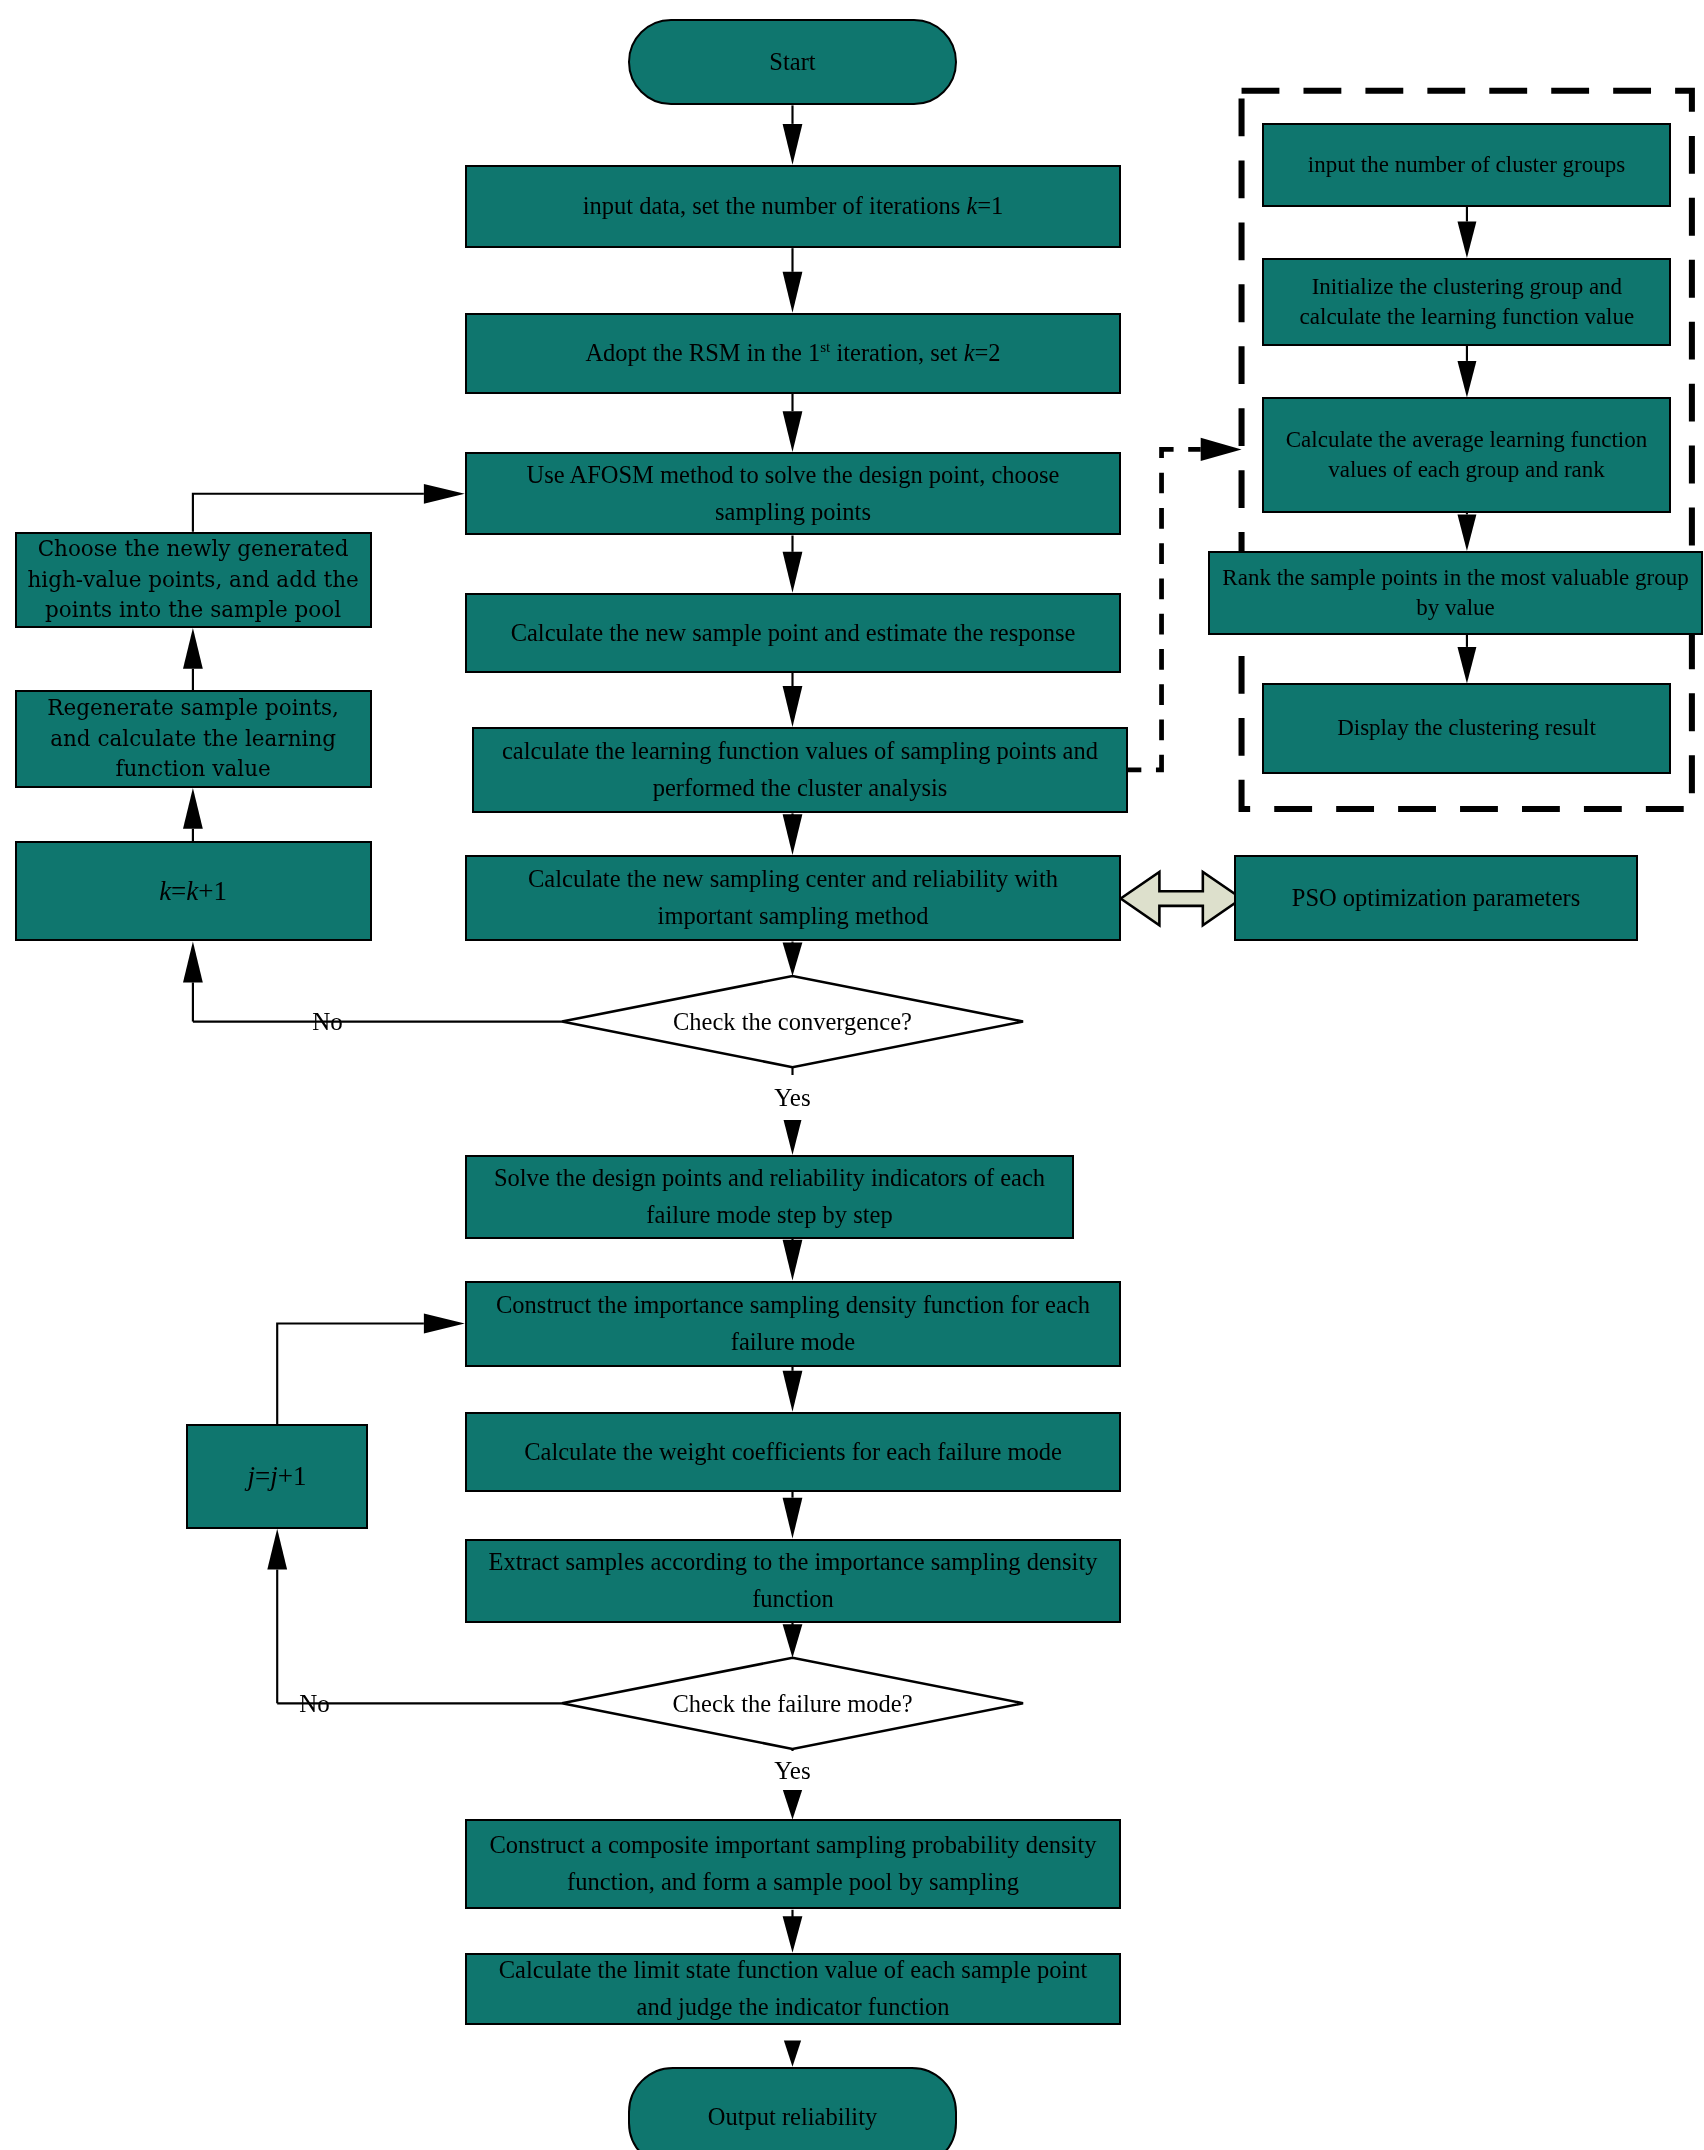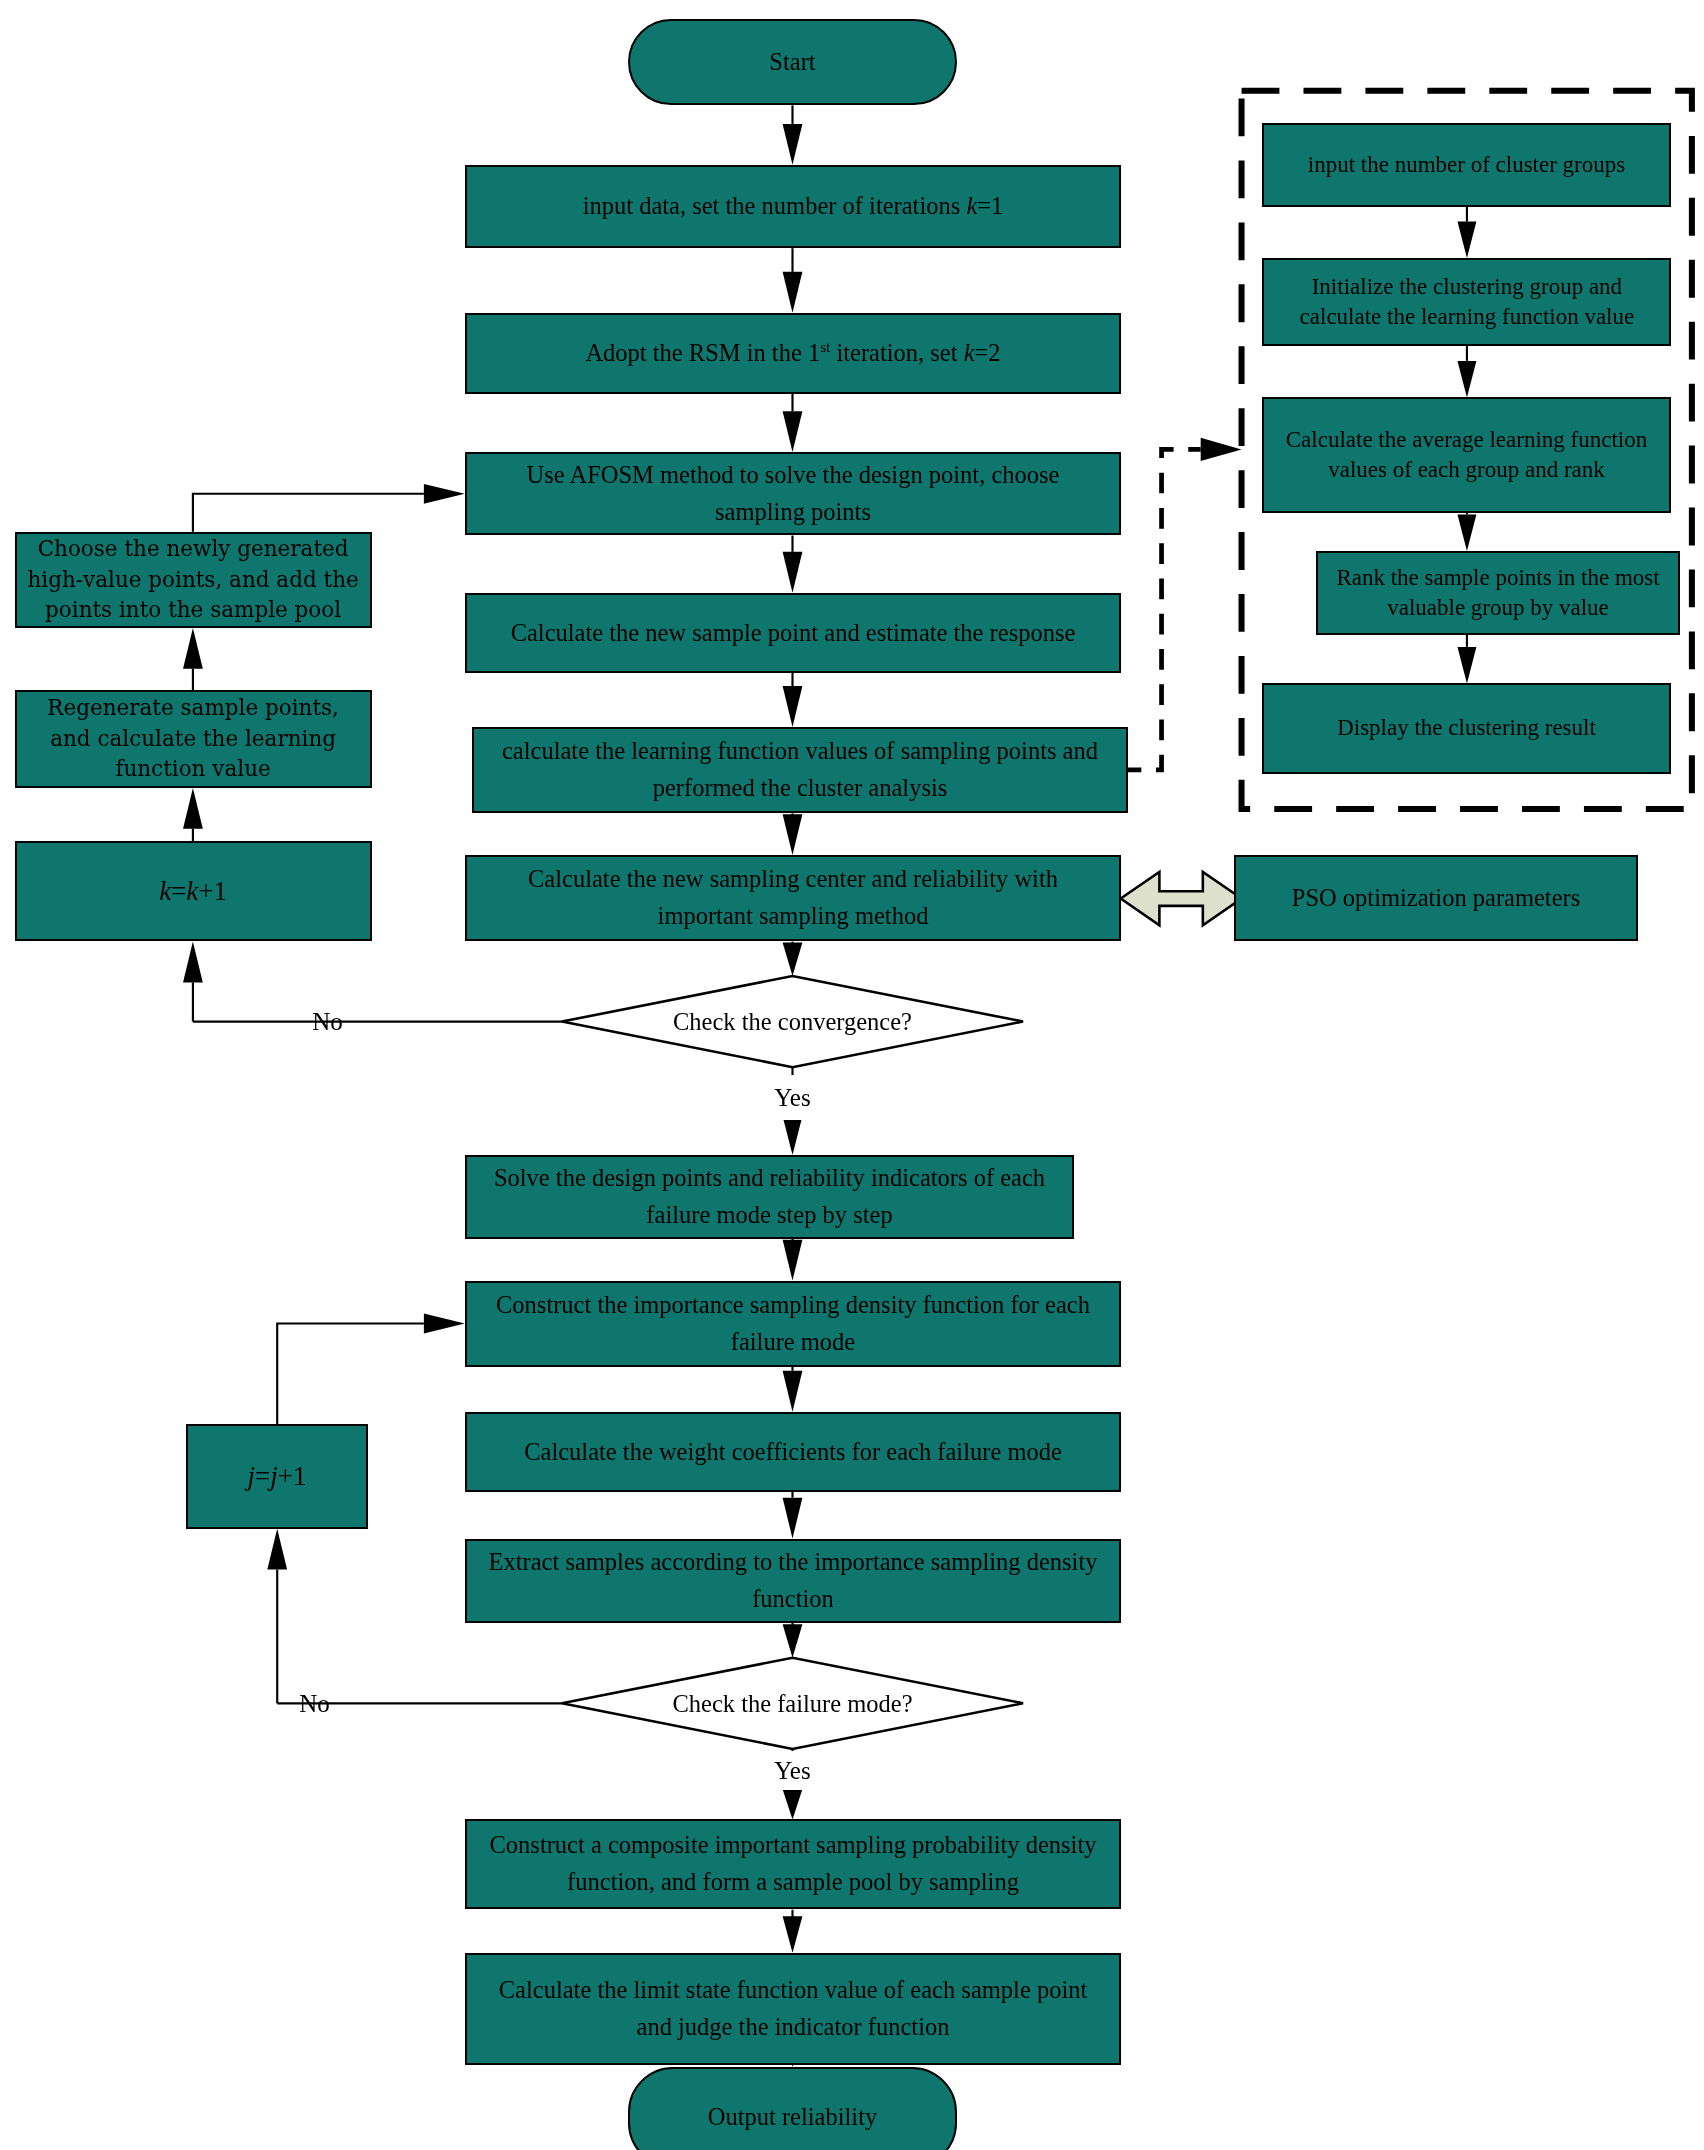--- a/index.html
+++ b/index.html
@@ -172,21 +172,21 @@
   <div class="node" style="left:465px;top:1281px;width:656px;height:86px;">Construct the importance sampling density function for each failure mode</div>
 
   <div class="node" style="left:465px;top:1539px;width:656px;height:84px;">Extract samples according to the importance sampling density function</div>
 
   <div class="node" style="left:465px;top:1412px;width:656px;height:80px;">Calculate the weight coefficients for each failure mode</div>
 
   <div class="diamond-label" style="left:562px;top:1658px;width:461px;height:91px;">Check the failure mode?</div>
 
   <div class="node" style="left:465px;top:1819px;width:656px;height:90px;">Construct a composite important sampling probability density function, and form a sample pool by sampling</div>
 
-  <div class="node" style="left:465px;top:1953px;width:656px;height:112px;">Calculate the limit state function value of each sample point and judge the indicator function</div>
+  <div class="node" style="left:465px;top:1953px;width:656px;height:72px;">Calculate the limit state function value of each sample point and judge the indicator function</div>
 
   <div class="node terminator" style="left:628px;top:2067px;width:329px;height:101px;">Output reliability</div>
 
   <div class="node leftfont" style="left:14.6px;top:532px;width:357px;height:96px;">Choose the newly generated high-value points, and add the points into the sample pool</div>
 
   <div class="node leftfont" style="left:14.6px;top:690px;width:357px;height:98px;">Regenerate sample points, and calculate the learning function value</div>
 
   <div class="node counter" style="left:14.6px;top:841px;width:357px;height:100px;">
     <span><i>k</i><span>=</span><i>k</i><span>+1</span></span>
   </div>
@@ -194,21 +194,21 @@
   <div class="node counter" style="left:186px;top:1424px;width:182px;height:105px;">
     <span><i>j</i><span>=</span><i>j</i><span>+1</span></span>
   </div>
 
   <div class="node rightcol" style="left:1262px;top:123px;width:409px;height:84px;">input the number of cluster groups</div>
 
   <div class="node rightcol" style="left:1262px;top:258px;width:409px;height:88px;padding-left:12px;">Initialize the clustering group and calculate the learning function value</div>
 
   <div class="node rightcol" style="left:1262px;top:397px;width:409px;height:116px;">Calculate the average learning function values of each group and rank</div>
 
-  <div class="node rightcol" style="left:1316px;top:551px;width:364px;height:84px;">Rank the sample points in the most valuable group by value</div>
+  <div class="node rightcol" style="left:1208px;top:551px;width:495px;height:84px;">Rank the sample points in the most valuable group by value</div>
 
   <div class="node rightcol" style="left:1262px;top:683px;width:409px;height:91px;">Display the clustering result</div>
 
   <div class="node" style="left:1234px;top:855px;width:404px;height:86px;">PSO optimization parameters</div>
 
   <div class="edge-label" style="left:280px;top:999px;width:95px;height:45px;">No</div>
   <div class="edge-label white" style="left:745px;top:1075px;width:95px;height:45px;">Yes</div>
   <div class="edge-label" style="left:267px;top:1681px;width:95px;height:45px;">No</div>
   <div class="edge-label white" style="left:745px;top:1751px;width:95px;height:39px;">Yes</div>
 

